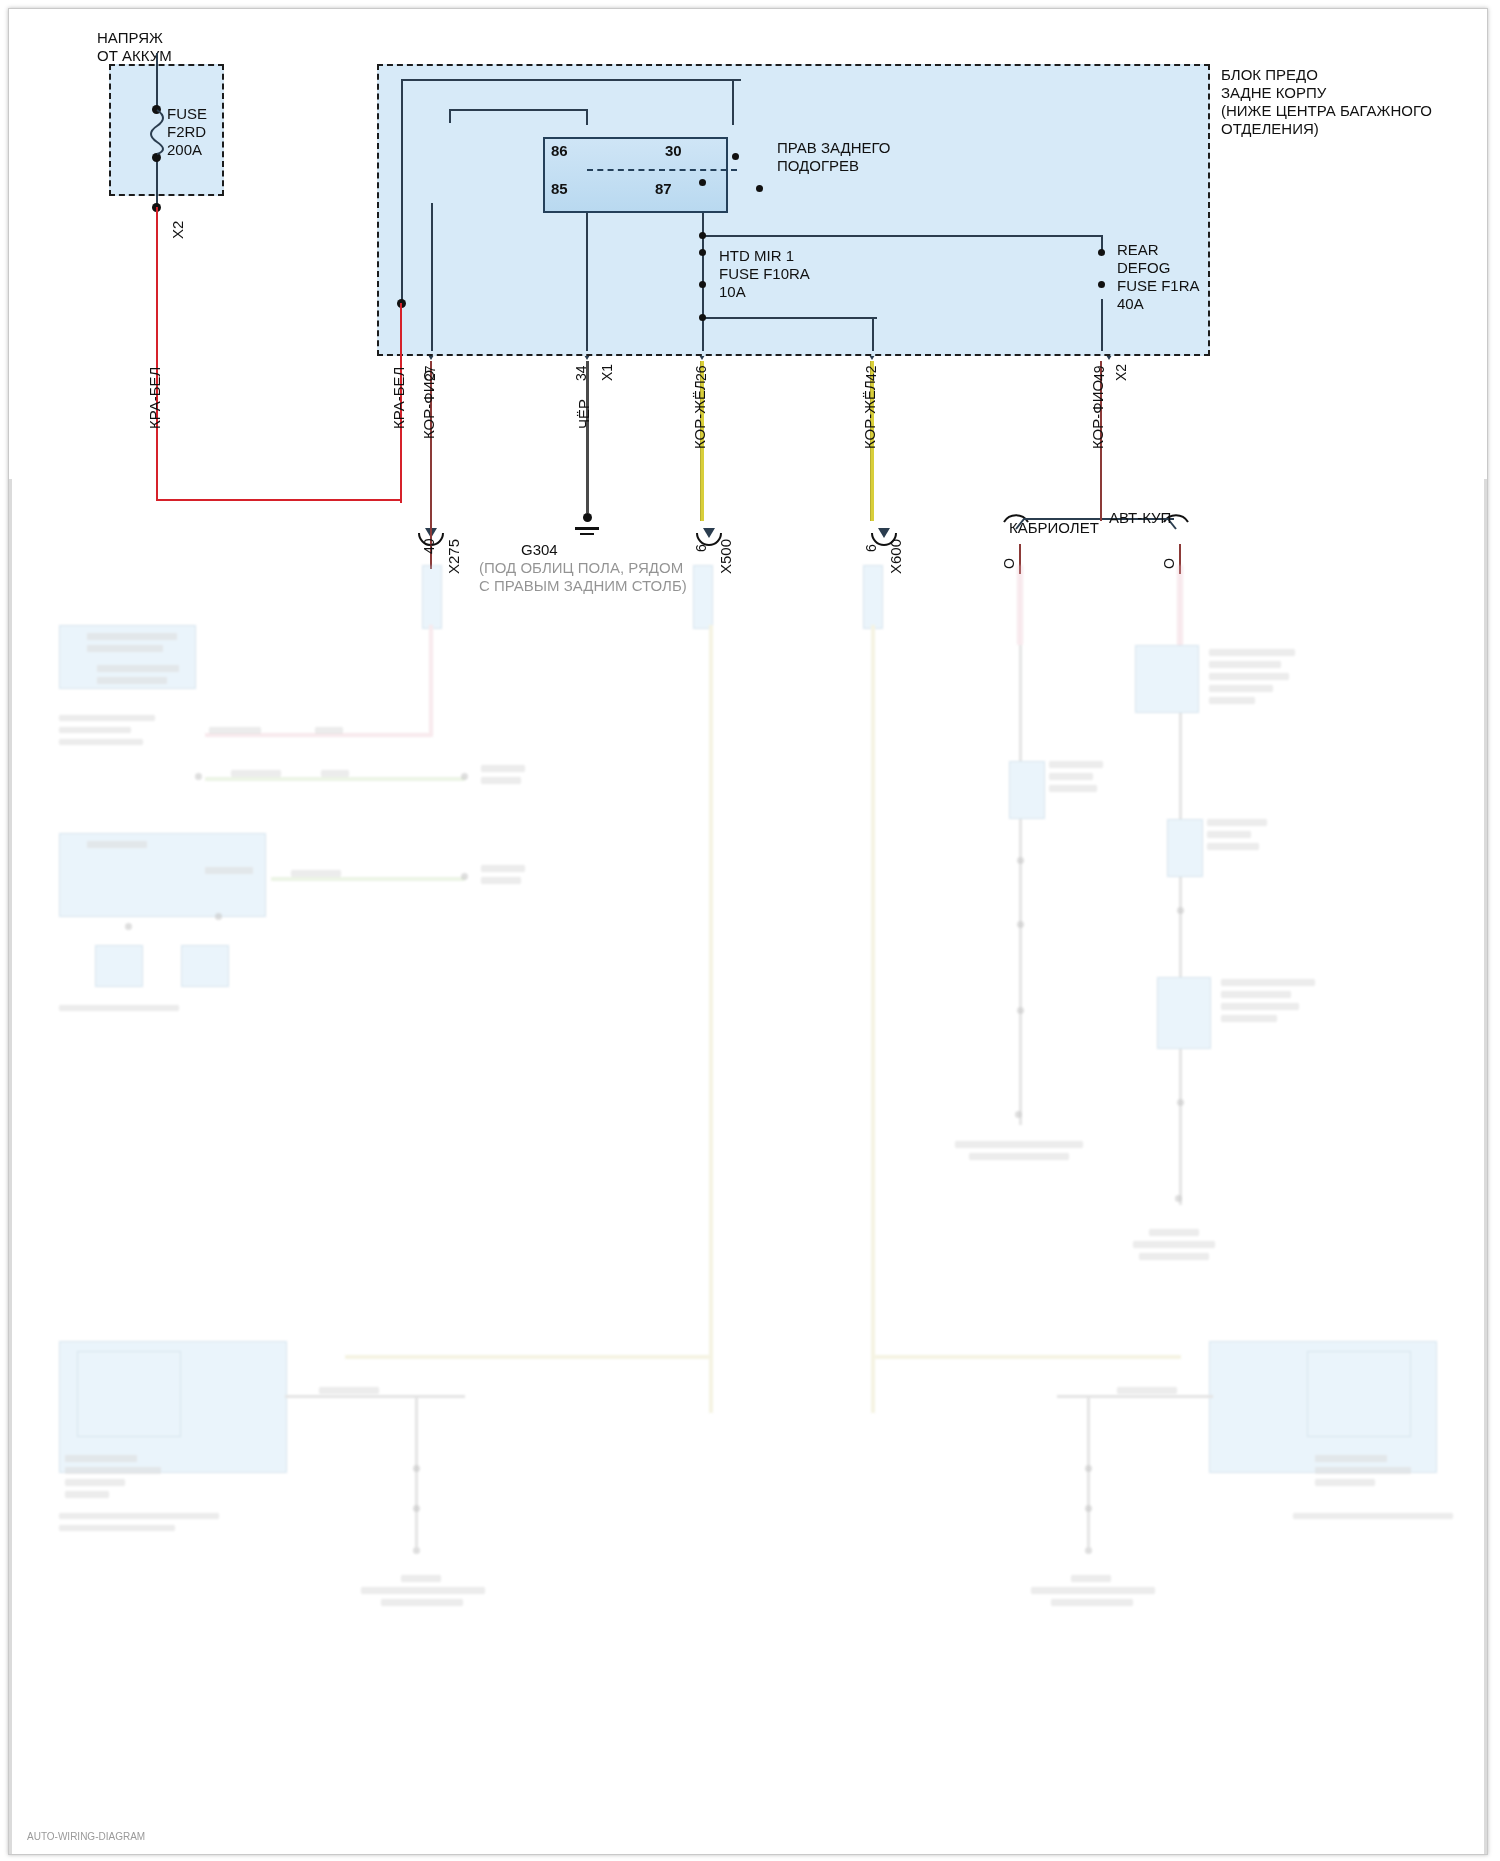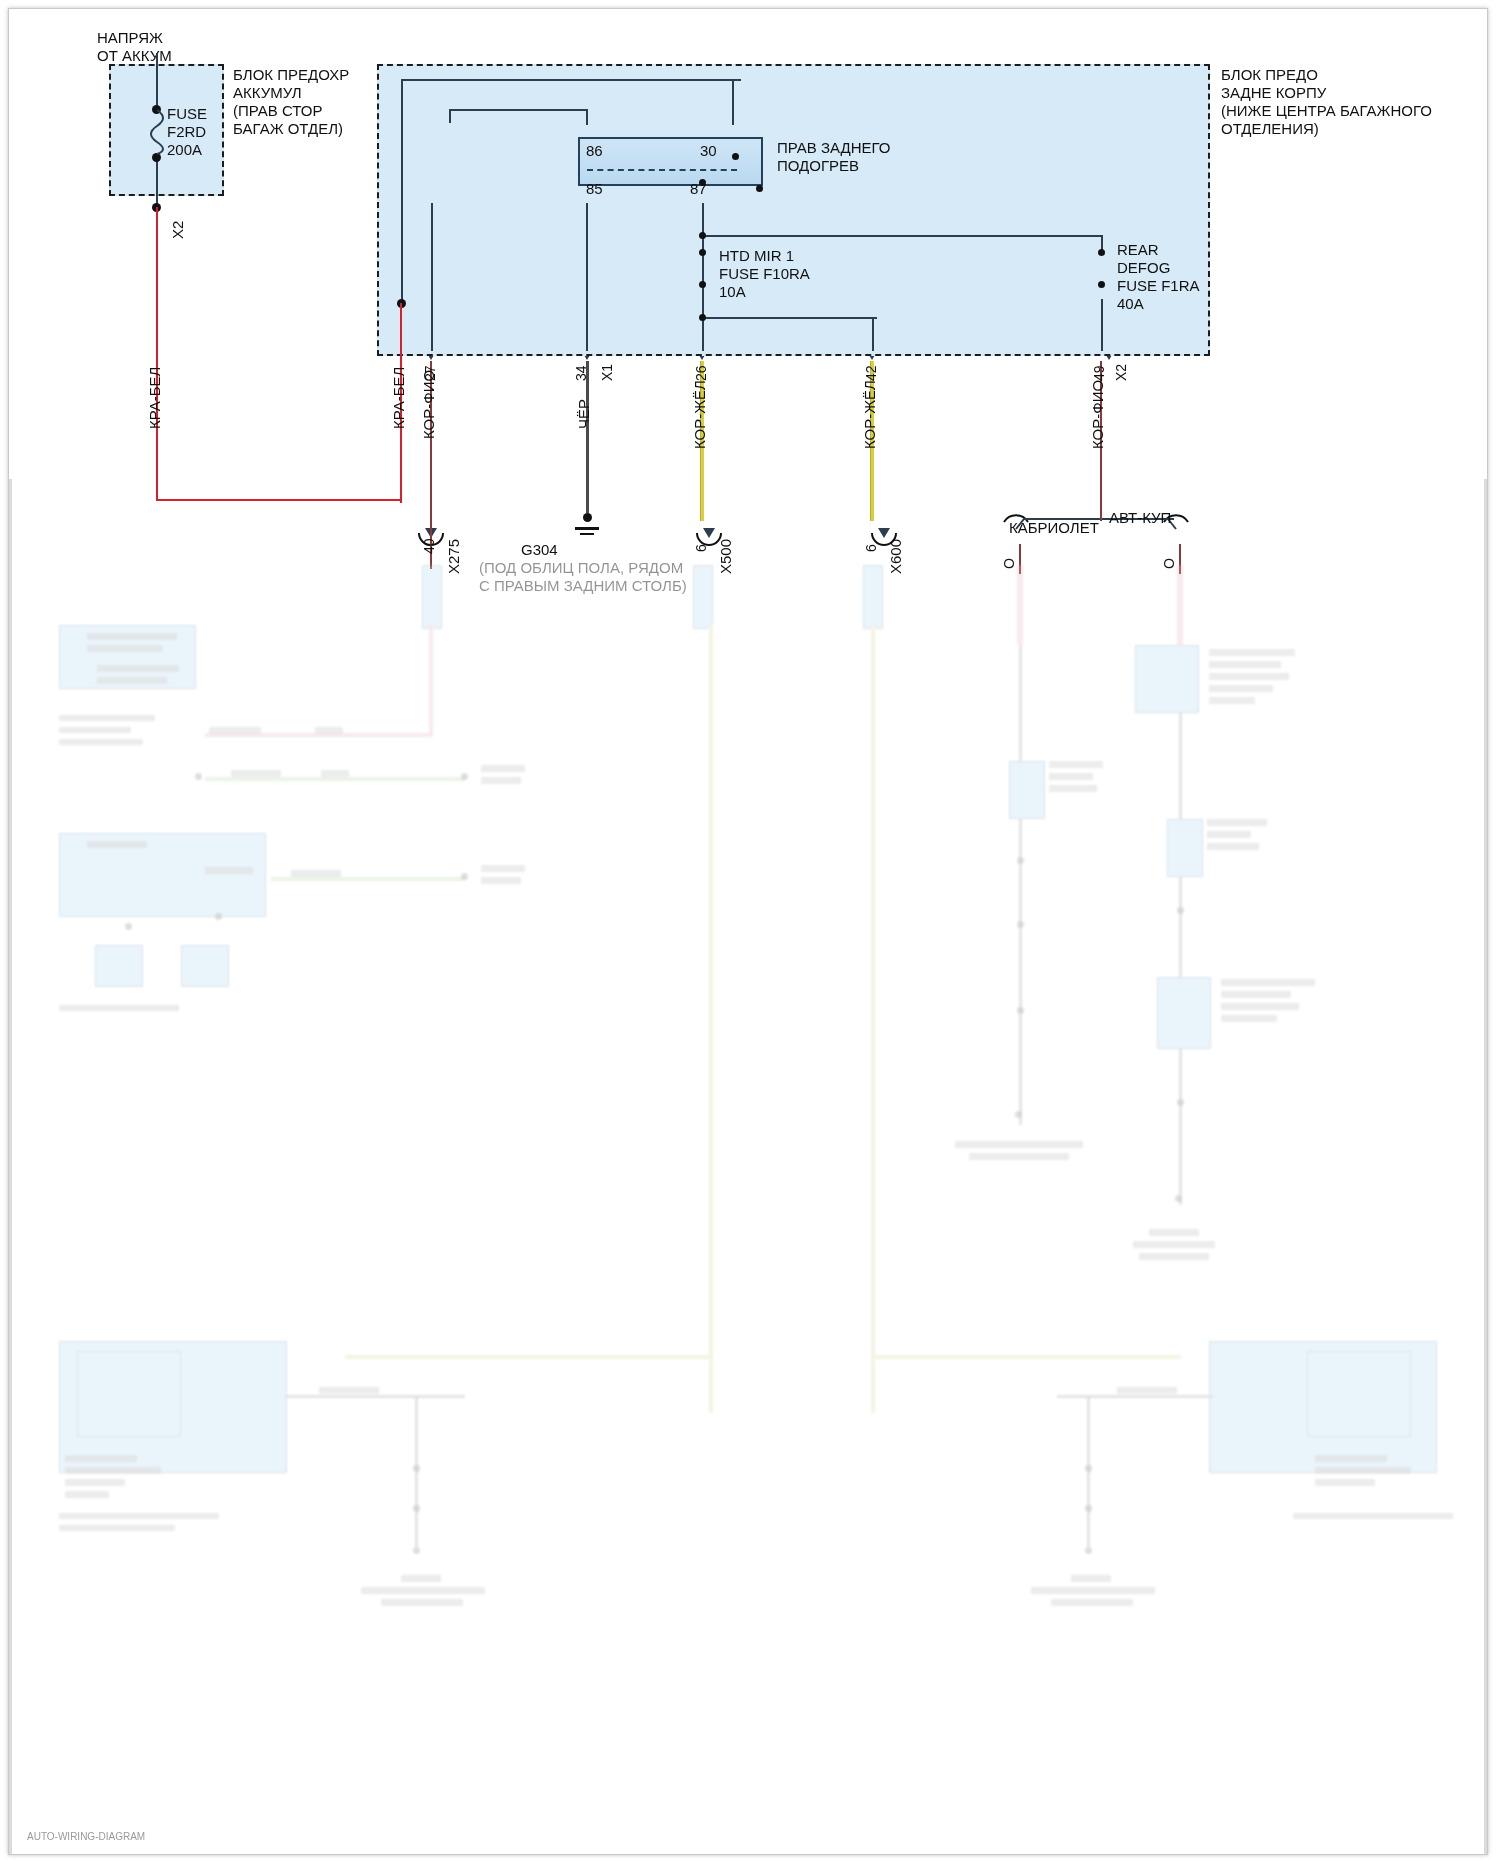--- a/index.html
+++ b/index.html
@@ -52,24 +52,20 @@
 </style>
 </head>
 <body>
 
 <div id="page">
   <div id="sheet">
 
     <div class="block" style="left:100px;top:55px;width:115px;height:132px;"></div>
     <div class="lbl c" style="left:88px;top:20px;width:140px;">НАПРЯЖ
 ОТ АККУМ</div>
-    <div class="lbl" style="left:224px;top:57px;width:190px;">БЛОК ПРЕДОХР
-АККУМУЛ
-(ПРАВ СТОР
-БАГАЖ ОТДЕЛ)</div>
 
     <div class="w wv" style="left:147px;top:44px;width:2px;height:56px;"></div>
     <div class="w wv" style="left:147px;top:148px;width:2px;height:56px;"></div>
     <div class="dot" style="left:143px;top:96px;"></div>
     <div class="dot" style="left:143px;top:144px;"></div>
     <svg class="svgl" width="1478" height="1845">
       <path d="M148,101 q12,8 0,16 q-12,8 0,16 q12,8 0,12" fill="none" stroke="#2b3d4f" stroke-width="2"></path>
       <path d="M700,243 q12,8 0,16 q-12,8 0,16 q12,8 0,12" fill="none" stroke="#2b3d4f" stroke-width="2"></path>
       <path d="M1089,243 q12,8 0,16 q-12,8 0,16 q12,8 0,12" fill="none" stroke="#2b3d4f" stroke-width="2"></path>
       <path d="M574,138 q11,7 0,14 q-11,7 0,14 q11,7 0,14 q-11,7 0,14" fill="none" stroke="#2b3d4f" stroke-width="2"></path>
@@ -145,21 +141,21 @@
     <div class="dot sm" style="left:690px;top:223px;"></div>
     <div class="w wv" style="left:1092px;top:226px;height:20px;"></div>
     <div class="w wv" style="left:1092px;top:290px;height:52px;"></div>
     <div class="w wh" style="left:693px;top:308px;width:175px;height:2px;"></div>
     <div class="w wv" style="left:863px;top:308px;height:34px;"></div>
     <div class="dot sm" style="left:690px;top:305px;"></div>
     <div class="w wv" style="left:392px;top:295px;height:2px;"></div>
     <div class="dot" style="left:388px;top:290px;"></div>
     <div class="w wv" style="left:422px;top:194px;height:148px;"></div>
 
-    <div class="relay" style="left:569px;top:128px;width:185px;height:49px;">
+    <div class="relay" style="left:534px;top:128px;width:185px;height:76px;font-weight:bold;">
       <span class="term" style="left:6px;top:3px;">86</span>
       <span class="term" style="left:6px;top:41px;">85</span>
       <span class="term" style="left:120px;top:3px;">30</span>
       <span class="term" style="left:110px;top:41px;">87</span>
     </div>
     <div class="w wh" style="left:578px;top:160px;width:150px;height:0;border-top:2px dashed #24405a;background:none;"></div>
     <div class="dot sm" style="left:723px;top:144px;"></div>
     <div class="dot sm" style="left:747px;top:176px;"></div>
     <div class="dot sm" style="left:690px;top:170px;"></div>
     <div class="lbl" style="left:768px;top:130px;width:220px;">ПРАВ ЗАДНЕГО

